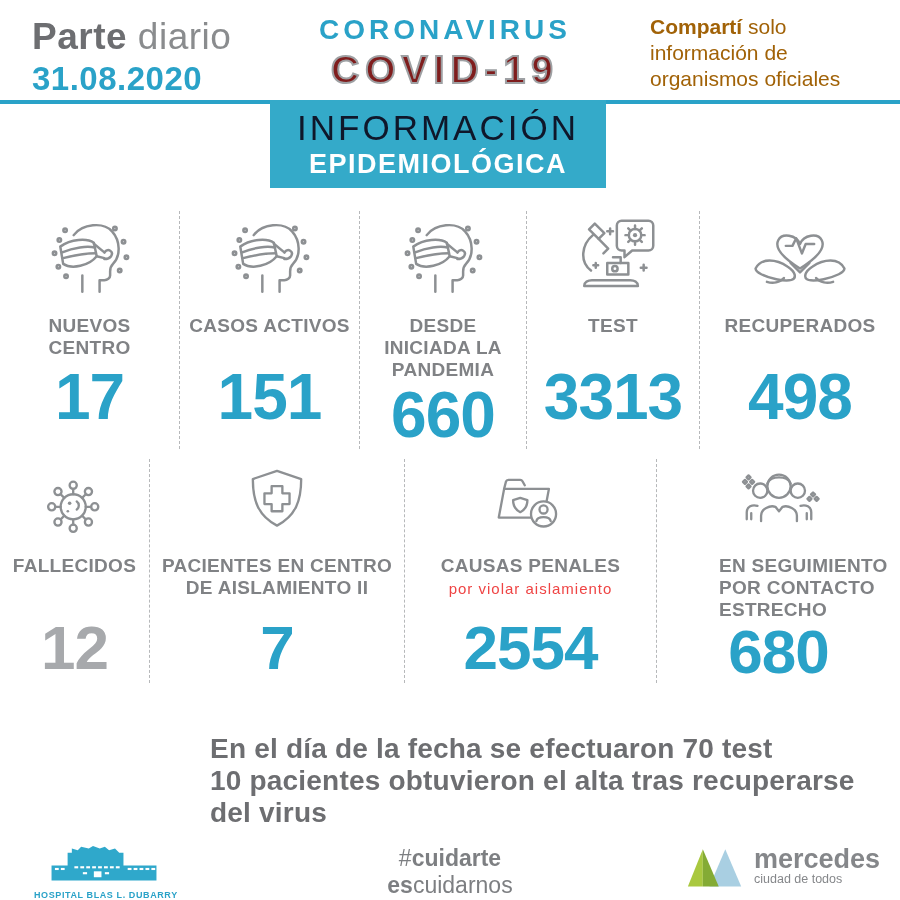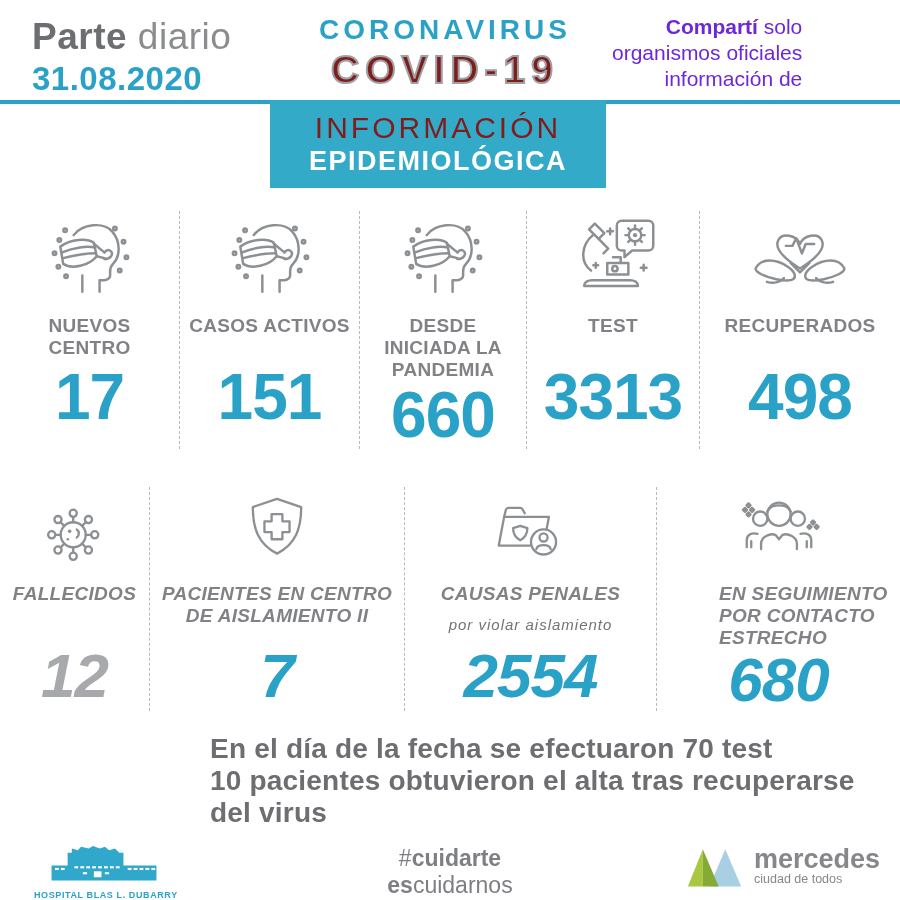--- a/index.html
+++ b/index.html
@@ -12,44 +12,44 @@
   .brand-line1 { font-size:37px; color:#6d6e71; letter-spacing:.5px; }
   .brand-line1 .b { font-weight:700; }
   .brand-line1 .l { font-weight:400; color:#8a8c8e; }
   .brand-date { font-size:33px; font-weight:700; color:#2aa2c8; margin-top:2px; letter-spacing:.5px; }
 
   .main-title { position:absolute; left:300px; top:14px; width:290px; text-align:center; }
   .main-title .t1 { font-size:28px; font-weight:700; color:#2aa2c8; letter-spacing:4px; }
   .main-title .t2 { font-size:39px; font-weight:700; letter-spacing:6px; color:#7f1d1d;
                     -webkit-text-stroke:2px #9ea0a3; margin-top:2px; }
 
-  .share { position:absolute; left:612px; top:14px; font-size:21px; line-height:26px; color:#6d28d9;text-align:right; }
+  .share { position:absolute; left:650px; top:14px; font-size:21px; line-height:26px; color:#a16207; }
   .share .b { font-weight:700; }
 
   .rule { position:absolute; left:0; top:100px; width:900px; height:4px; background:#2aa2c8; }
 
   .banner { position:absolute; left:270px; top:100px; width:336px; height:88px; background:#34aac9;
             display:flex; flex-direction:column; align-items:center; justify-content:center; }
-  .banner .bn1 { font-size:30px; font-weight:400; color:#7f1d1d; letter-spacing:3px; }
+  .banner .bn1 { font-size:35px; font-weight:400; color:#0f172a; letter-spacing:3px; }
   .banner .bn2 { font-size:27px; font-weight:700; color:#fff; letter-spacing:1.5px; margin-top:1px; }
 
   
   .row1 { position:absolute; left:0; top:211px; width:900px; height:224px; display:grid;
           grid-template-columns:180px 180px 167px 173px 200px; }
-  .row2 { position:absolute; left:0; top:487px; width:900px; height:220px; display:grid;
-          grid-template-columns:150px 255px 252px 243px;font-style:italic; }
+  .row2 { position:absolute; left:0; top:459px; width:900px; height:220px; display:grid;
+          grid-template-columns:150px 255px 252px 243px; }
   .cell { text-align:center; position:relative; }
   .cell.divr { border-right:1.5px dashed #b6b8ba; }
   .icon-box { height:100px; display:flex; align-items:center; justify-content:center; }
   .row2 .icon-box { height:92px; }
   .label { min-height:52px; font-size:19px; line-height:22px; font-weight:700; color:#808285;
            letter-spacing:.3px; padding:4px 8px 0 8px; }
   .row2 .label { min-height:66px; }
   .label.left { text-align:left; padding-left:62px; width:240px; }
-  .sub { font-size:15px; font-weight:400; color:#737373; letter-spacing:1px; margin-top:9px; }
+  .sub { font-size:15px; font-weight:400; color:#ef4444; letter-spacing:1px; margin-top:1px; }
   .num { font-size:64px; font-weight:700; color:#2aa2c8; line-height:68px; letter-spacing:-1px; }
   .row2 .num { font-size:62px; line-height:62px; }
   .num.gray { color:#a7a9ac; }
 
   
   .ic { display:block; }
   .ic path, .ic circle, .ic rect, .ic line, .ic polyline
       { fill:none; stroke:#8d9093; stroke-width:2.6; stroke-linecap:round; stroke-linejoin:round; }
   .ic .fill { fill:#8d9093; stroke:none; }
   .ic .lite { stroke:#bfc1c3; }
@@ -84,22 +84,22 @@
     <div class="brand-date">31.08.2020</div>
   </div>
 
   <div class="main-title">
     <div class="t1">CORONAVIRUS</div>
     <div class="t2">COVID-19</div>
   </div>
 
   <div class="share">
     <div><span class="b">Compartí</span><span> solo</span></div>
+    <div>información de</div>
     <div>organismos oficiales</div>
-    <div>información de</div>
   </div>
 
   <div class="rule"></div>
 
   <div class="banner">
     <div class="bn1">INFORMACIÓN</div>
     <div class="bn2">EPIDEMIOLÓGICA</div>
   </div>
 
   <section class="row1">

